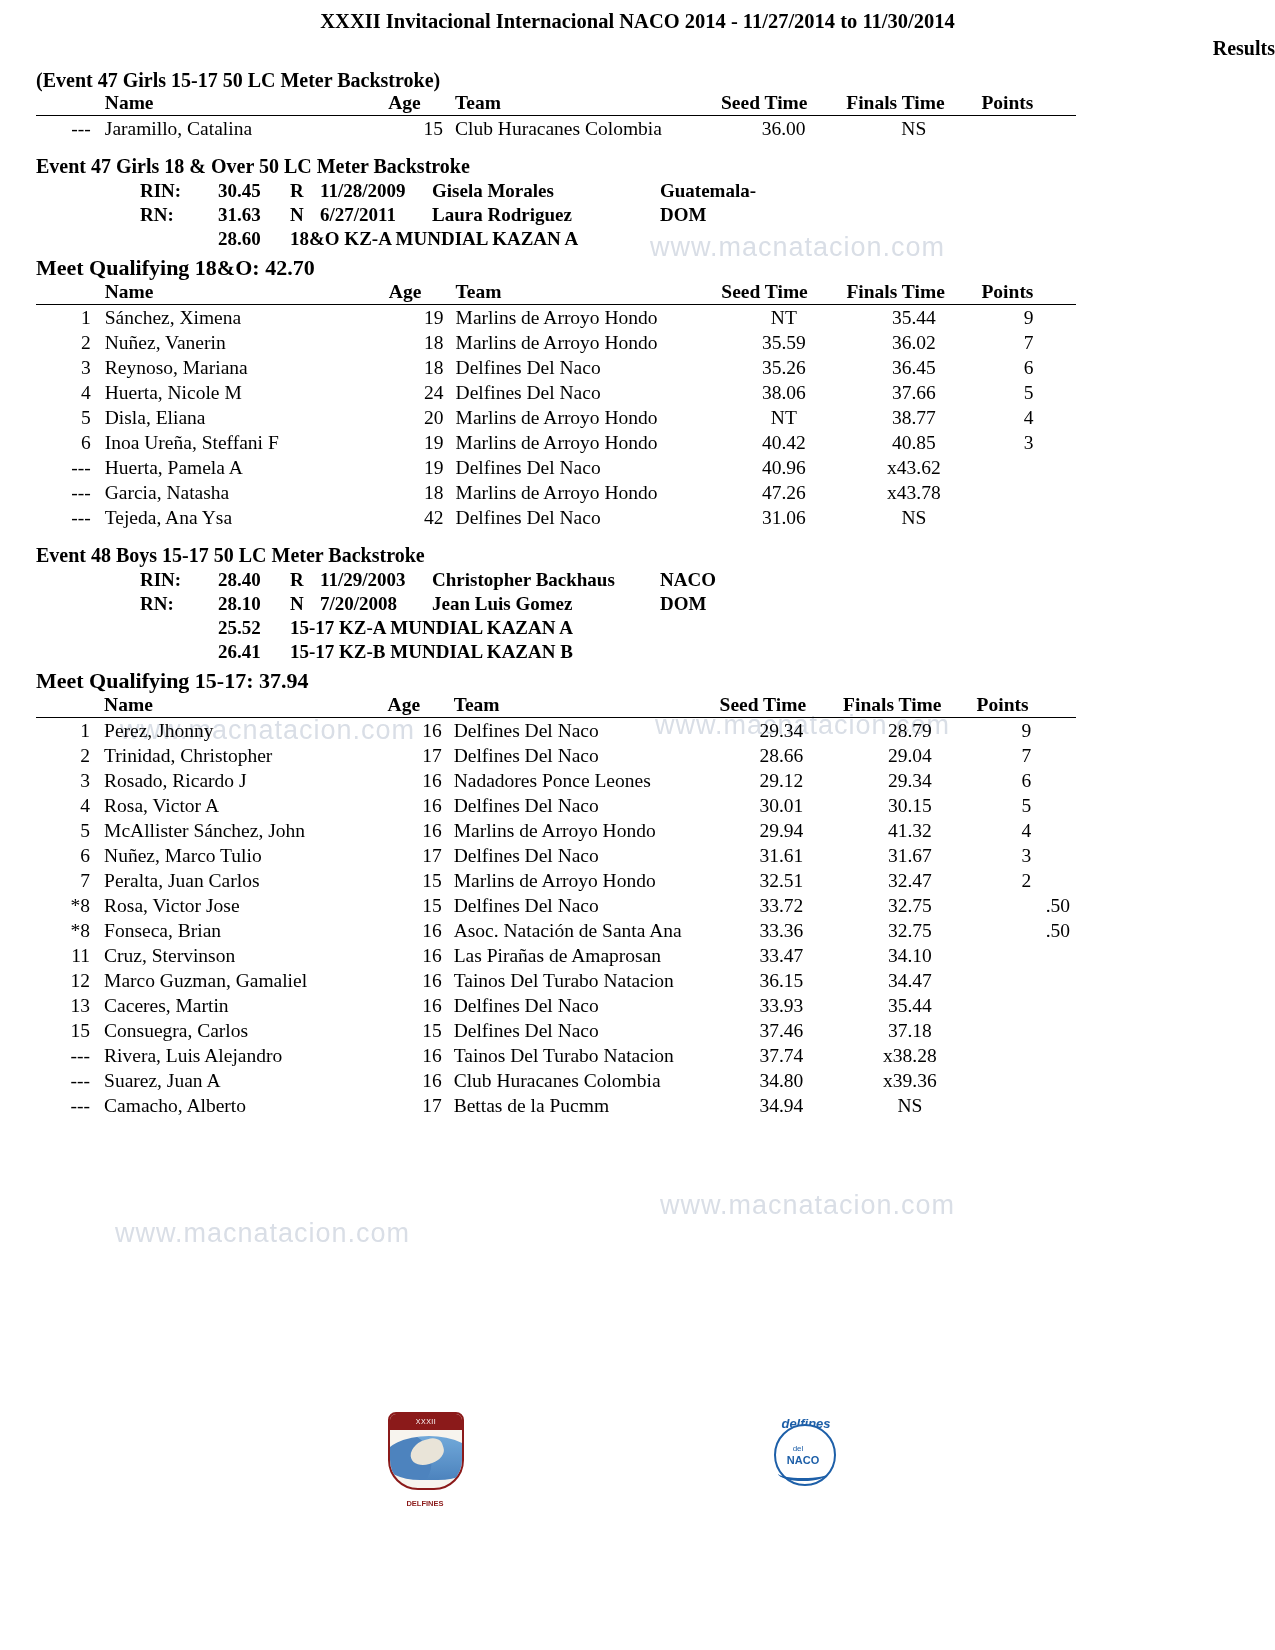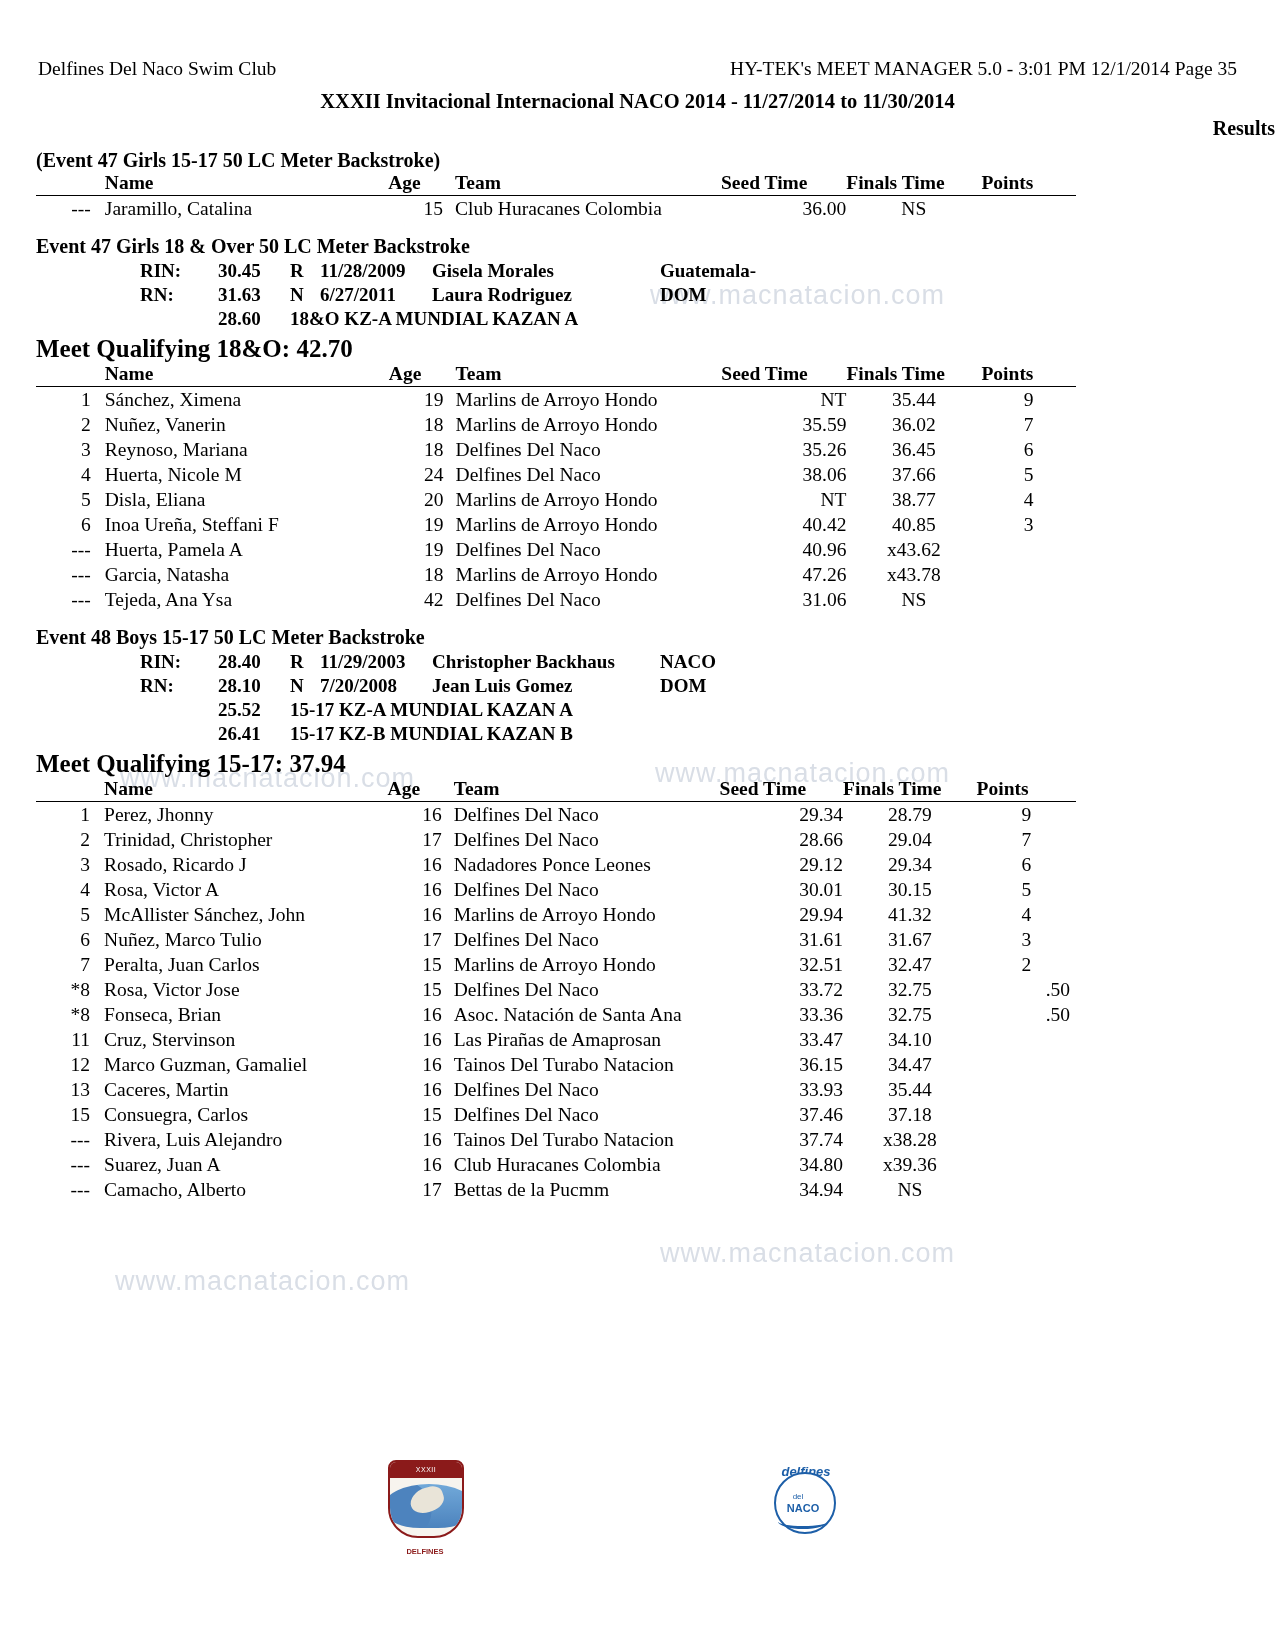--- a/index.html
+++ b/index.html
@@ -66,21 +66,21 @@
 
   
   .event-heading {
     font-weight: bold;
     font-size: 20px;
     padding-left: 36px;
     margin-top: 9px;
   }
   .qual-line {
     font-weight: bold;
-    font-size: 25px;
+    font-size: 22px;
     padding-left: 36px;
     margin-top: 5px;
   }
 
   
   .rec {
     display: flex;
     padding-left: 140px;
     font-weight: bold;
     font-size: 19px;
@@ -118,21 +118,21 @@
   }
   table.results td {
     padding: 1.5px 0 1.5px 0;
     vertical-align: bottom;
     white-space: nowrap;
   }
   .col-place { width: 56px;  text-align: right; padding-right: 14px !important; }
   .col-name  { width: 288px; }
   .col-age   { width: 56px;  text-align: right; padding-right: 12px !important; }
   .col-team  { width: 268px; }
-  .col-seed  { width: 128px; text-align: right; }
+  .col-seed  { width: 128px; text-align: center; }
   .col-final { width: 138px; text-align: center; }
   .col-pts   { width: 96px;  text-align: center; }
 
   th.col-place { text-align: left; padding-left: 0 !important;}
   th.col-name  { padding-left: 28px; }
   th.col-age   { text-align: left; padding-right: 0 !important; }
   th.col-team  { padding-left: 4px; }
   th.col-seed  { text-align: center; }
   th.col-final { text-align: center; }
   th.col-pts   { text-align: center; }
@@ -220,24 +220,20 @@
 <div class="page">
 
   <div class="wm wm-1">www.macnatacion.com</div>
   <div class="wm wm-2">www.macnatacion.com</div>
   <div class="wm wm-3">www.macnatacion.com</div>
   <div class="wm wm-4">www.macnatacion.com</div>
   <div class="wm wm-5">www.macnatacion.com</div>
 
   <div class="content">
 
-    <div class="hdr-row">
-      <div class="hdr-left">Delfines Del Naco Swim Club</div>
-      <div class="hdr-right">HY-TEK's MEET MANAGER 5.0 - 3:01 PM  12/1/2014  Page 35</div>
-    </div>
 
     <div class="meet-title">XXXII Invitacional Internacional NACO 2014 - 11/27/2014 to 11/30/2014</div>
     <div class="results-title">Results</div>
 
     <div class="event-heading">(Event 47  Girls 15-17 50 LC Meter Backstroke)</div>
     <table class="results">
       <thead>
         <tr>
           <th class="col-place"></th>
           <th class="col-name">Name</th>

